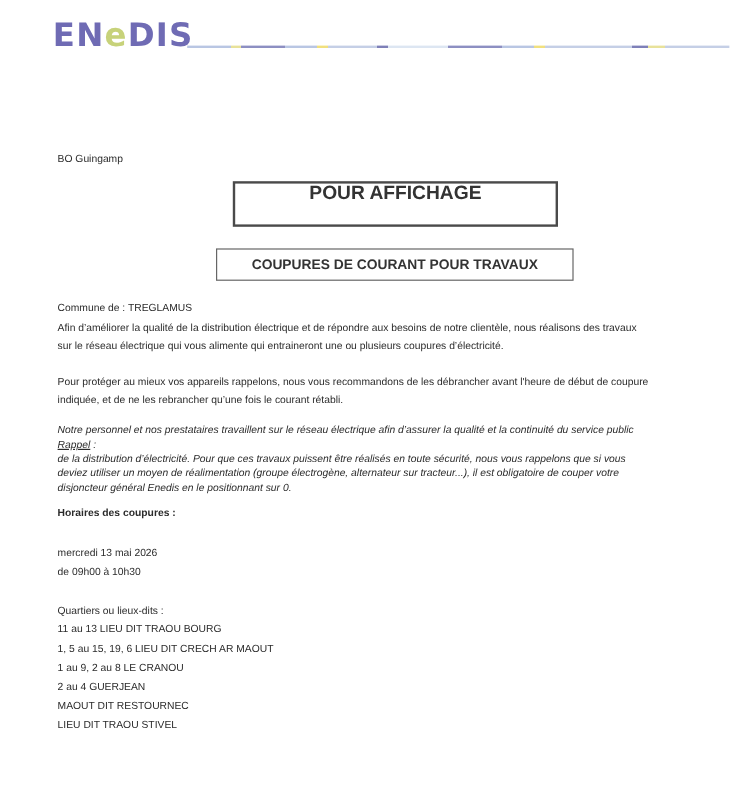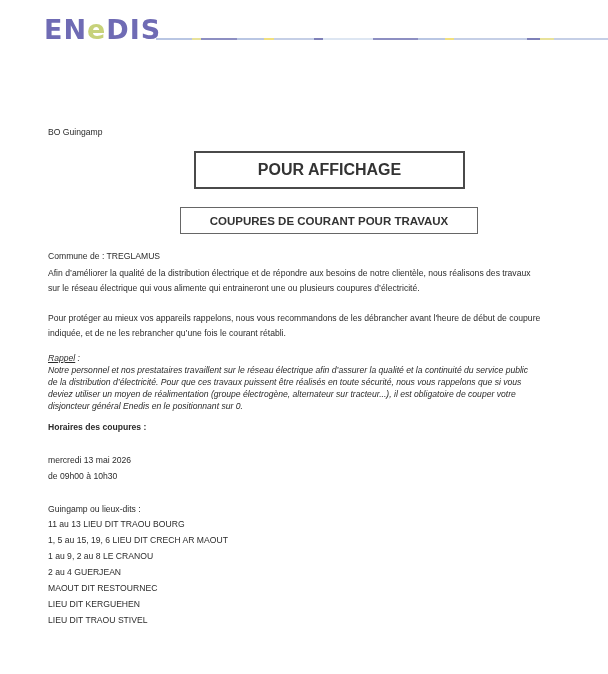--- a/index.html
+++ b/index.html
@@ -12,21 +12,21 @@
   .rule { left: 156px; top: 38px; width: 452px; height: 2px;
           background: linear-gradient(90deg,
             #b9c6e3 0%, #b9c6e3 8%, #e8e29a 8%, #e8e29a 10%, #8d8fc2 10%, #8d8fc2 18%,
             #b9c6e3 18%, #b9c6e3 24%, #f1e07e 24%, #f1e07e 26%, #c5cfe6 26%, #c5cfe6 35%,
             #7e80b8 35%, #7e80b8 37%, #dde6f2 37%, #dde6f2 48%, #8d8fc2 48%, #8d8fc2 58%,
             #b9c6e3 58%, #b9c6e3 64%, #f1e07e 64%, #f1e07e 66%, #c5cfe6 66%, #c5cfe6 82%,
             #7e80b8 82%, #7e80b8 85%, #e8e29a 85%, #e8e29a 88%, #c5cfe6 88%, #c5cfe6 100%); }
   .small { font-size: 8.6px; line-height: 12px; }
   .body-text { font-size: 8.6px; line-height: 15px; }
   .box1 { left: 194px; top: 151px; width: 267px; height: 34px; border: 2.5px solid #4a4a4a;
-          display: flex; align-items: center; justify-content: center;
+          display: flex; align-items: flex-start; justify-content: center;
           font-size: 16px; font-weight: bold; color: #333; }
   .box2 { left: 180px; top: 207px; width: 296px; height: 25px; border: 1px solid #666;
           display: flex; align-items: center; justify-content: center;
           font-size: 11.5px; font-weight: bold; color: #333; }
   .italic { font-style: italic; }
   .underline { text-decoration: underline; }
   .bold { font-weight: bold; }
   .list-item { font-size: 8.6px; height: 16px; line-height: 16px; }
 </style>
 </head>
@@ -50,33 +50,32 @@
   <div>Afin d’améliorer la qualité de la distribution électrique et de répondre aux besoins de notre clientèle, nous réalisons des travaux</div>
   <div>sur le réseau électrique qui vous alimente qui entraineront une ou plusieurs coupures d’électricité.</div>
 </div>
 
 <div class="abs body-text" style="left:48px;top:311px;width:560px;">
   <div>Pour protéger au mieux vos appareils rappelons, nous vous recommandons de les débrancher avant l'heure de début de coupure</div>
   <div>indiquée, et de ne les rebrancher qu’une fois le courant rétabli.</div>
 </div>
 
 <div class="abs italic" style="left:48px;top:352px;width:560px;font-size:8.6px;line-height:12px;">
+  <div>Notre personnel et nos prestataires travaillent sur le réseau électrique afin d’assurer la qualité et la continuité du service public</div>
   <div><span class="underline">Rappel</span><span> :</span></div>
-  <div>Notre personnel et nos prestataires travaillent sur le réseau électrique afin d’assurer la qualité et la continuité du service public</div>
   <div>de la distribution d’électricité. Pour que ces travaux puissent être réalisés en toute sécurité, nous vous rappelons que si vous</div>
   <div>deviez utiliser un moyen de réalimentation (groupe électrogène, alternateur sur tracteur...), il est obligatoire de couper votre</div>
   <div>disjoncteur général Enedis en le positionnant sur 0.</div>
 </div>
 
 <div class="abs small bold" style="left:48px;top:421px;">Horaires des coupures :</div>
 <div class="abs small" style="left:48px;top:454px;">mercredi 13 mai 2026</div>
 <div class="abs small" style="left:48px;top:470px;text-align:right;">de 09h00 à 10h30</div>
 
-<div class="abs small" style="left:48px;top:503px;">Guingamp ou lieux-dits :</div>
+<div class="abs small" style="left:48px;top:503px;">Quartiers ou lieux-dits :</div>
 <div class="abs" style="left:48px;top:516px;">
   <div class="list-item">11 au 13 LIEU DIT TRAOU BOURG</div>
   <div class="list-item">1, 5 au 15, 19, 6 LIEU DIT CRECH AR MAOUT</div>
   <div class="list-item">1 au 9, 2 au 8 LE CRANOU</div>
   <div class="list-item">2 au 4 GUERJEAN</div>
   <div class="list-item">MAOUT DIT RESTOURNEC</div>
-  <div class="list-item">LIEU DIT KERGUEHEN</div>
   <div class="list-item">LIEU DIT TRAOU STIVEL</div>
 </div>
 
 </body></html>

